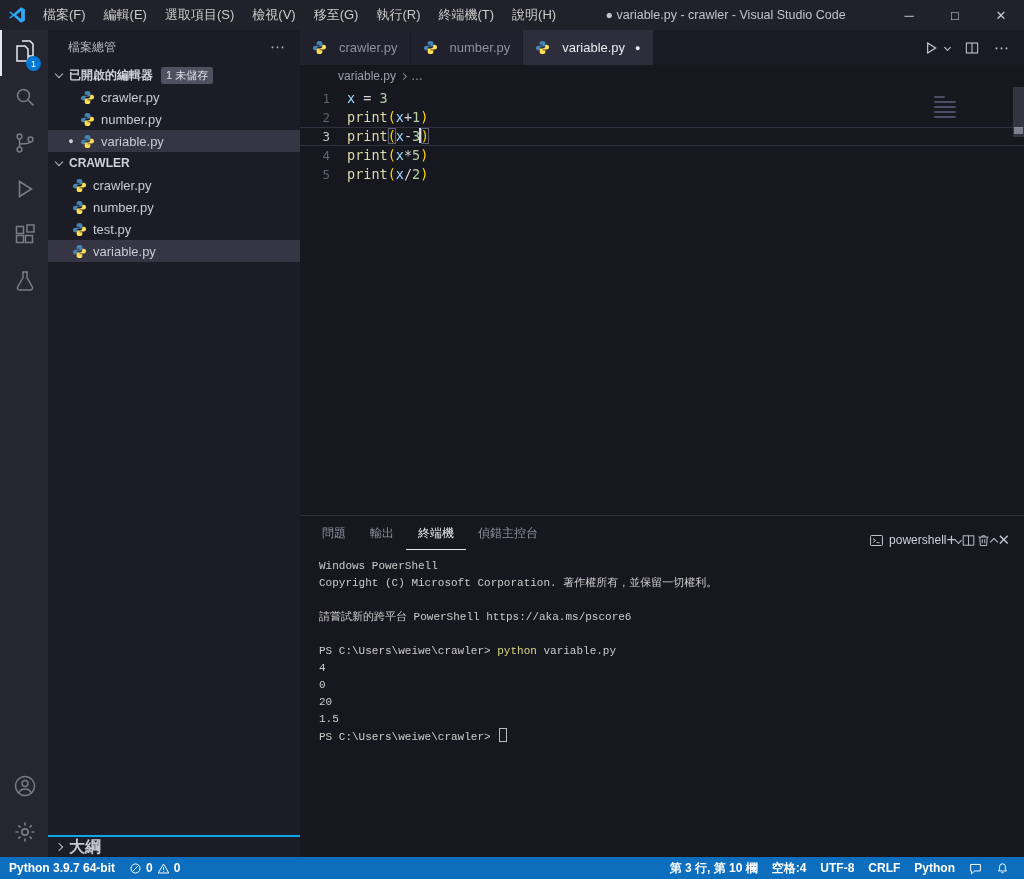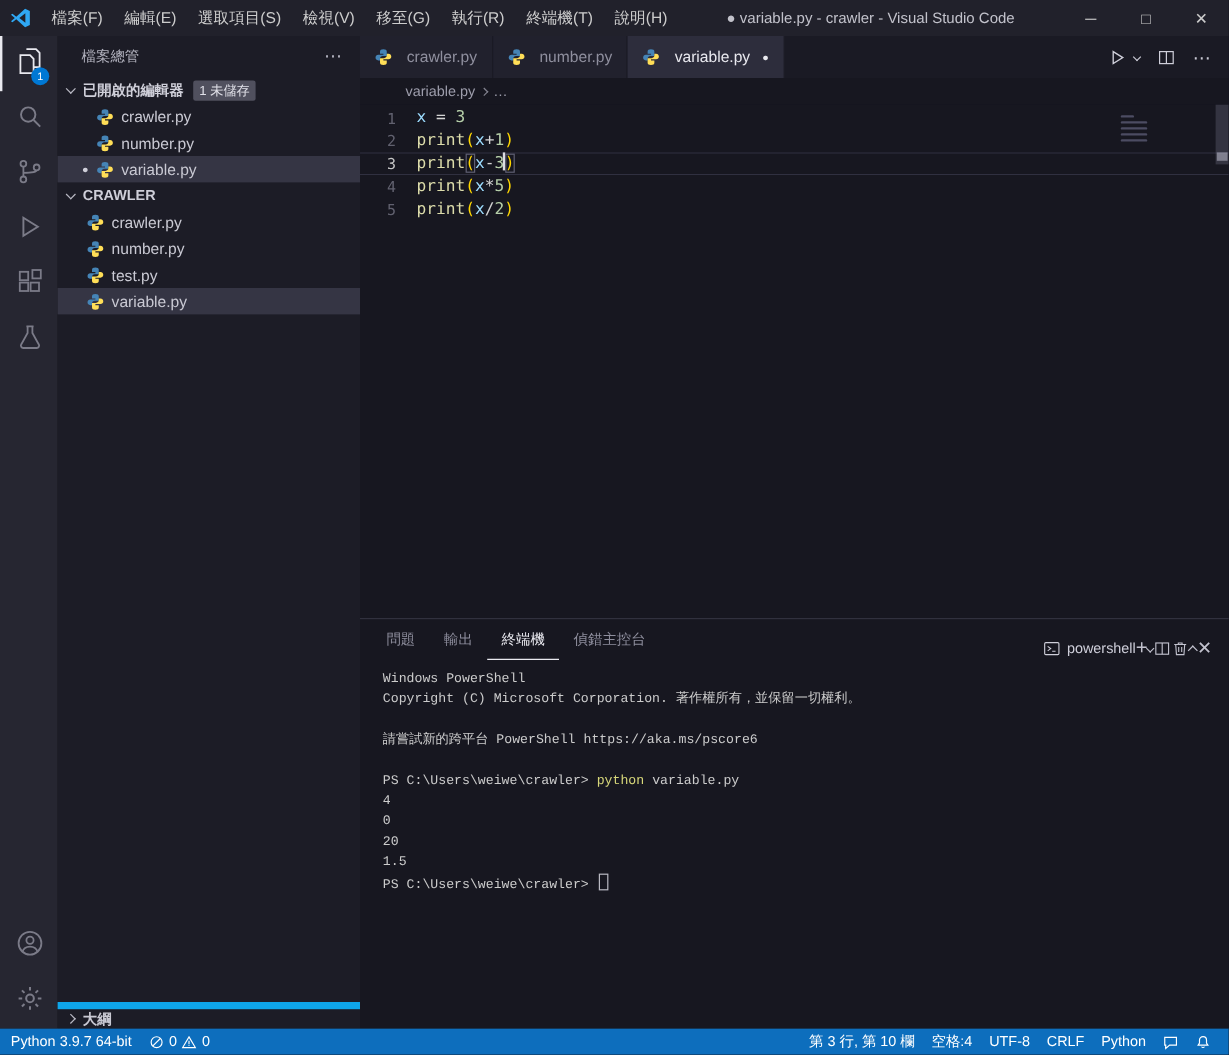--- a/index.html
+++ b/index.html
@@ -37,22 +37,22 @@
   .chev.down { transform:rotate(45deg); margin:-2px 7px 0 2px; }
   .chev.right { transform:rotate(-45deg); margin:0 7px 0 2px; }
   .unsaved-badge { margin-left:8px; background:#50505e; color:#e0e0e8; font-size:11px; font-weight:400; padding:1px 5px; border-radius:2px; }
   .file-row { height:22px; display:flex; align-items:center; font-size:13px; color:#c9c9d3; cursor:pointer; }
   .file-row.selected { background:#35354494; background:#353544; }
   .file-row .mod-dot { width:18px; text-align:center; font-size:9px; color:#cfcfd9; flex:none; }
   .oe-row { padding-left:14px; }
   .folder-row { padding-left:24px; }
   .py-icon { width:15px; height:15px; margin-right:6px; flex:none; display:inline-flex; }
   .py-icon svg { width:15px; height:15px; }
-  .outline-row { margin-top:auto; height:22px; display:flex; align-items:center; font-size:12px; font-weight:700;
-                 border-top:6px solid #0ea5e9; padding-left:6px; cursor:pointer; }
+  .outline-row { margin-top:auto; height:22px; display:flex; align-items:center; font-size:16px; font-weight:700;
+                 border-top:2px solid #0ea5e9; padding-left:6px; cursor:pointer; }
 
   
   .editor-col { flex:1; display:flex; flex-direction:column; min-width:0; }
   .tabbar { height:35px; background:#1a1a24; display:flex; flex:none; }
   .tabs { display:flex; }
   .tab { height:35px; display:flex; align-items:center; gap:6px; padding:0 12px; font-size:13px; color:#8f8f9e;
          background:#21212d; border-right:1px solid #1a1a24; cursor:pointer; min-width:110px; }
   .tab.active { background:#2d2d3c; color:#e9e9ef; }
   .tab .tab-dot { font-size:9px; margin-left:4px; }
   .editor-actions { margin-left:auto; display:flex; align-items:center; gap:14px; padding:0 14px; color:#c9c9d4; }
@@ -97,21 +97,21 @@
   .terminal { flex:1; padding:8px 0 0 19px; overflow:hidden; }
   .t-line { height:17px; line-height:17px; font-family:Liberation Mono, monospace; font-size:11px; color:#cccccc; white-space:pre; }
   .t-line span { white-space:pre; }
   .t-cmd { color:#d8d87a; }
   .t-cursor { display:inline-block; width:8px; height:14px; border:1px solid #b9b9c2; vertical-align:-2px; margin-left:2px; }
 
   
   .statusbar { height:22px; background:#0d6ebd; display:flex; align-items:center; color:#ffffff; font-size:12px; }
   .status-left { display:flex; align-items:center; height:100%; }
   .status-right { display:flex; height:100%; margin-left:auto; padding-right:8px; }
-  .status-item { display:flex; align-items:center; gap:4px; padding:0 7px; height:100%; cursor:pointer; white-space:nowrap; }
+  .status-item { display:flex; align-items:center; gap:4px; padding:0 7px; height:100%; cursor:pointer; white-space:nowrap;font-weight:bold; }
   .status-item svg { width:13px; height:13px; display:block; }
   .status-left .status-item:first-child { padding-left:9px; }
 </style>
 </head>
 <body>
 
 <div class="titlebar">
   <div class="vscode-logo">
     <svg width="18" height="18" viewBox="0 0 24 24">
         <path fill="#2fa8f4" d="M17.2 1.6 7.4 10.6 3.2 7.4 1.5 8.3l4.3 3.7-4.3 3.7 1.7.9 4.2-3.2 9.8 9 5.3-2.6V4.2zM17.5 6.8v10.4L10.8 12z"></path>

